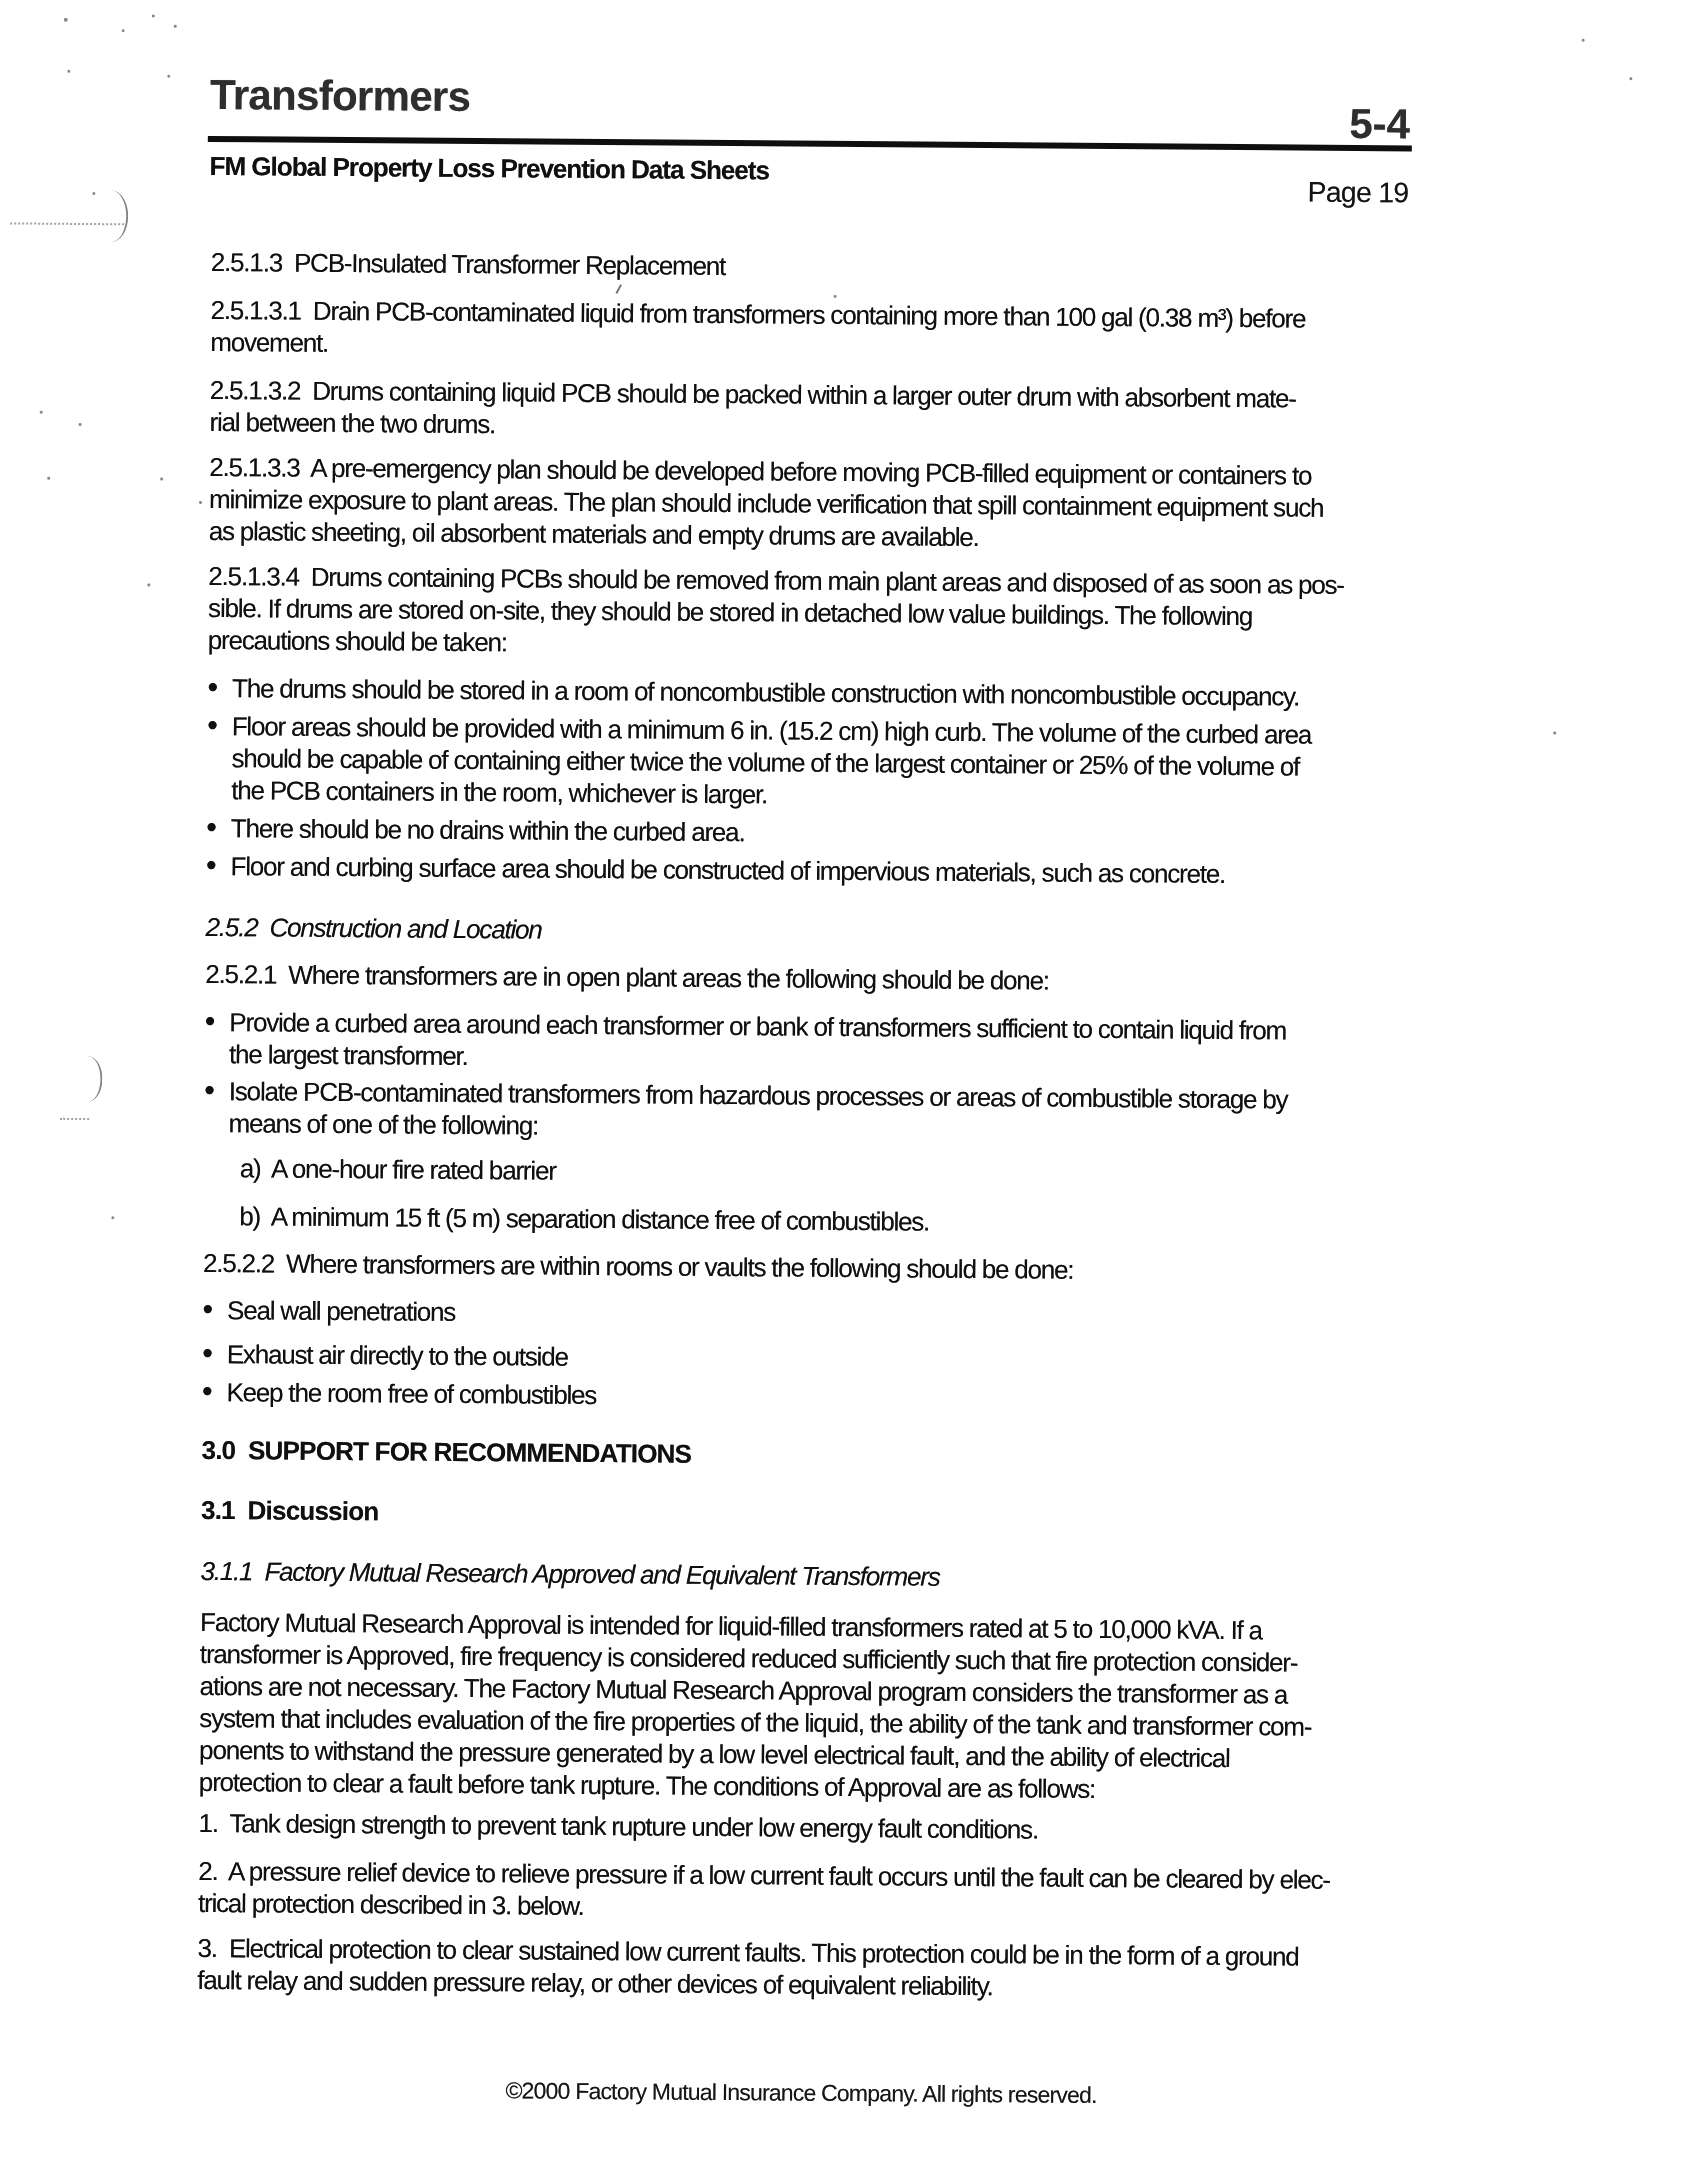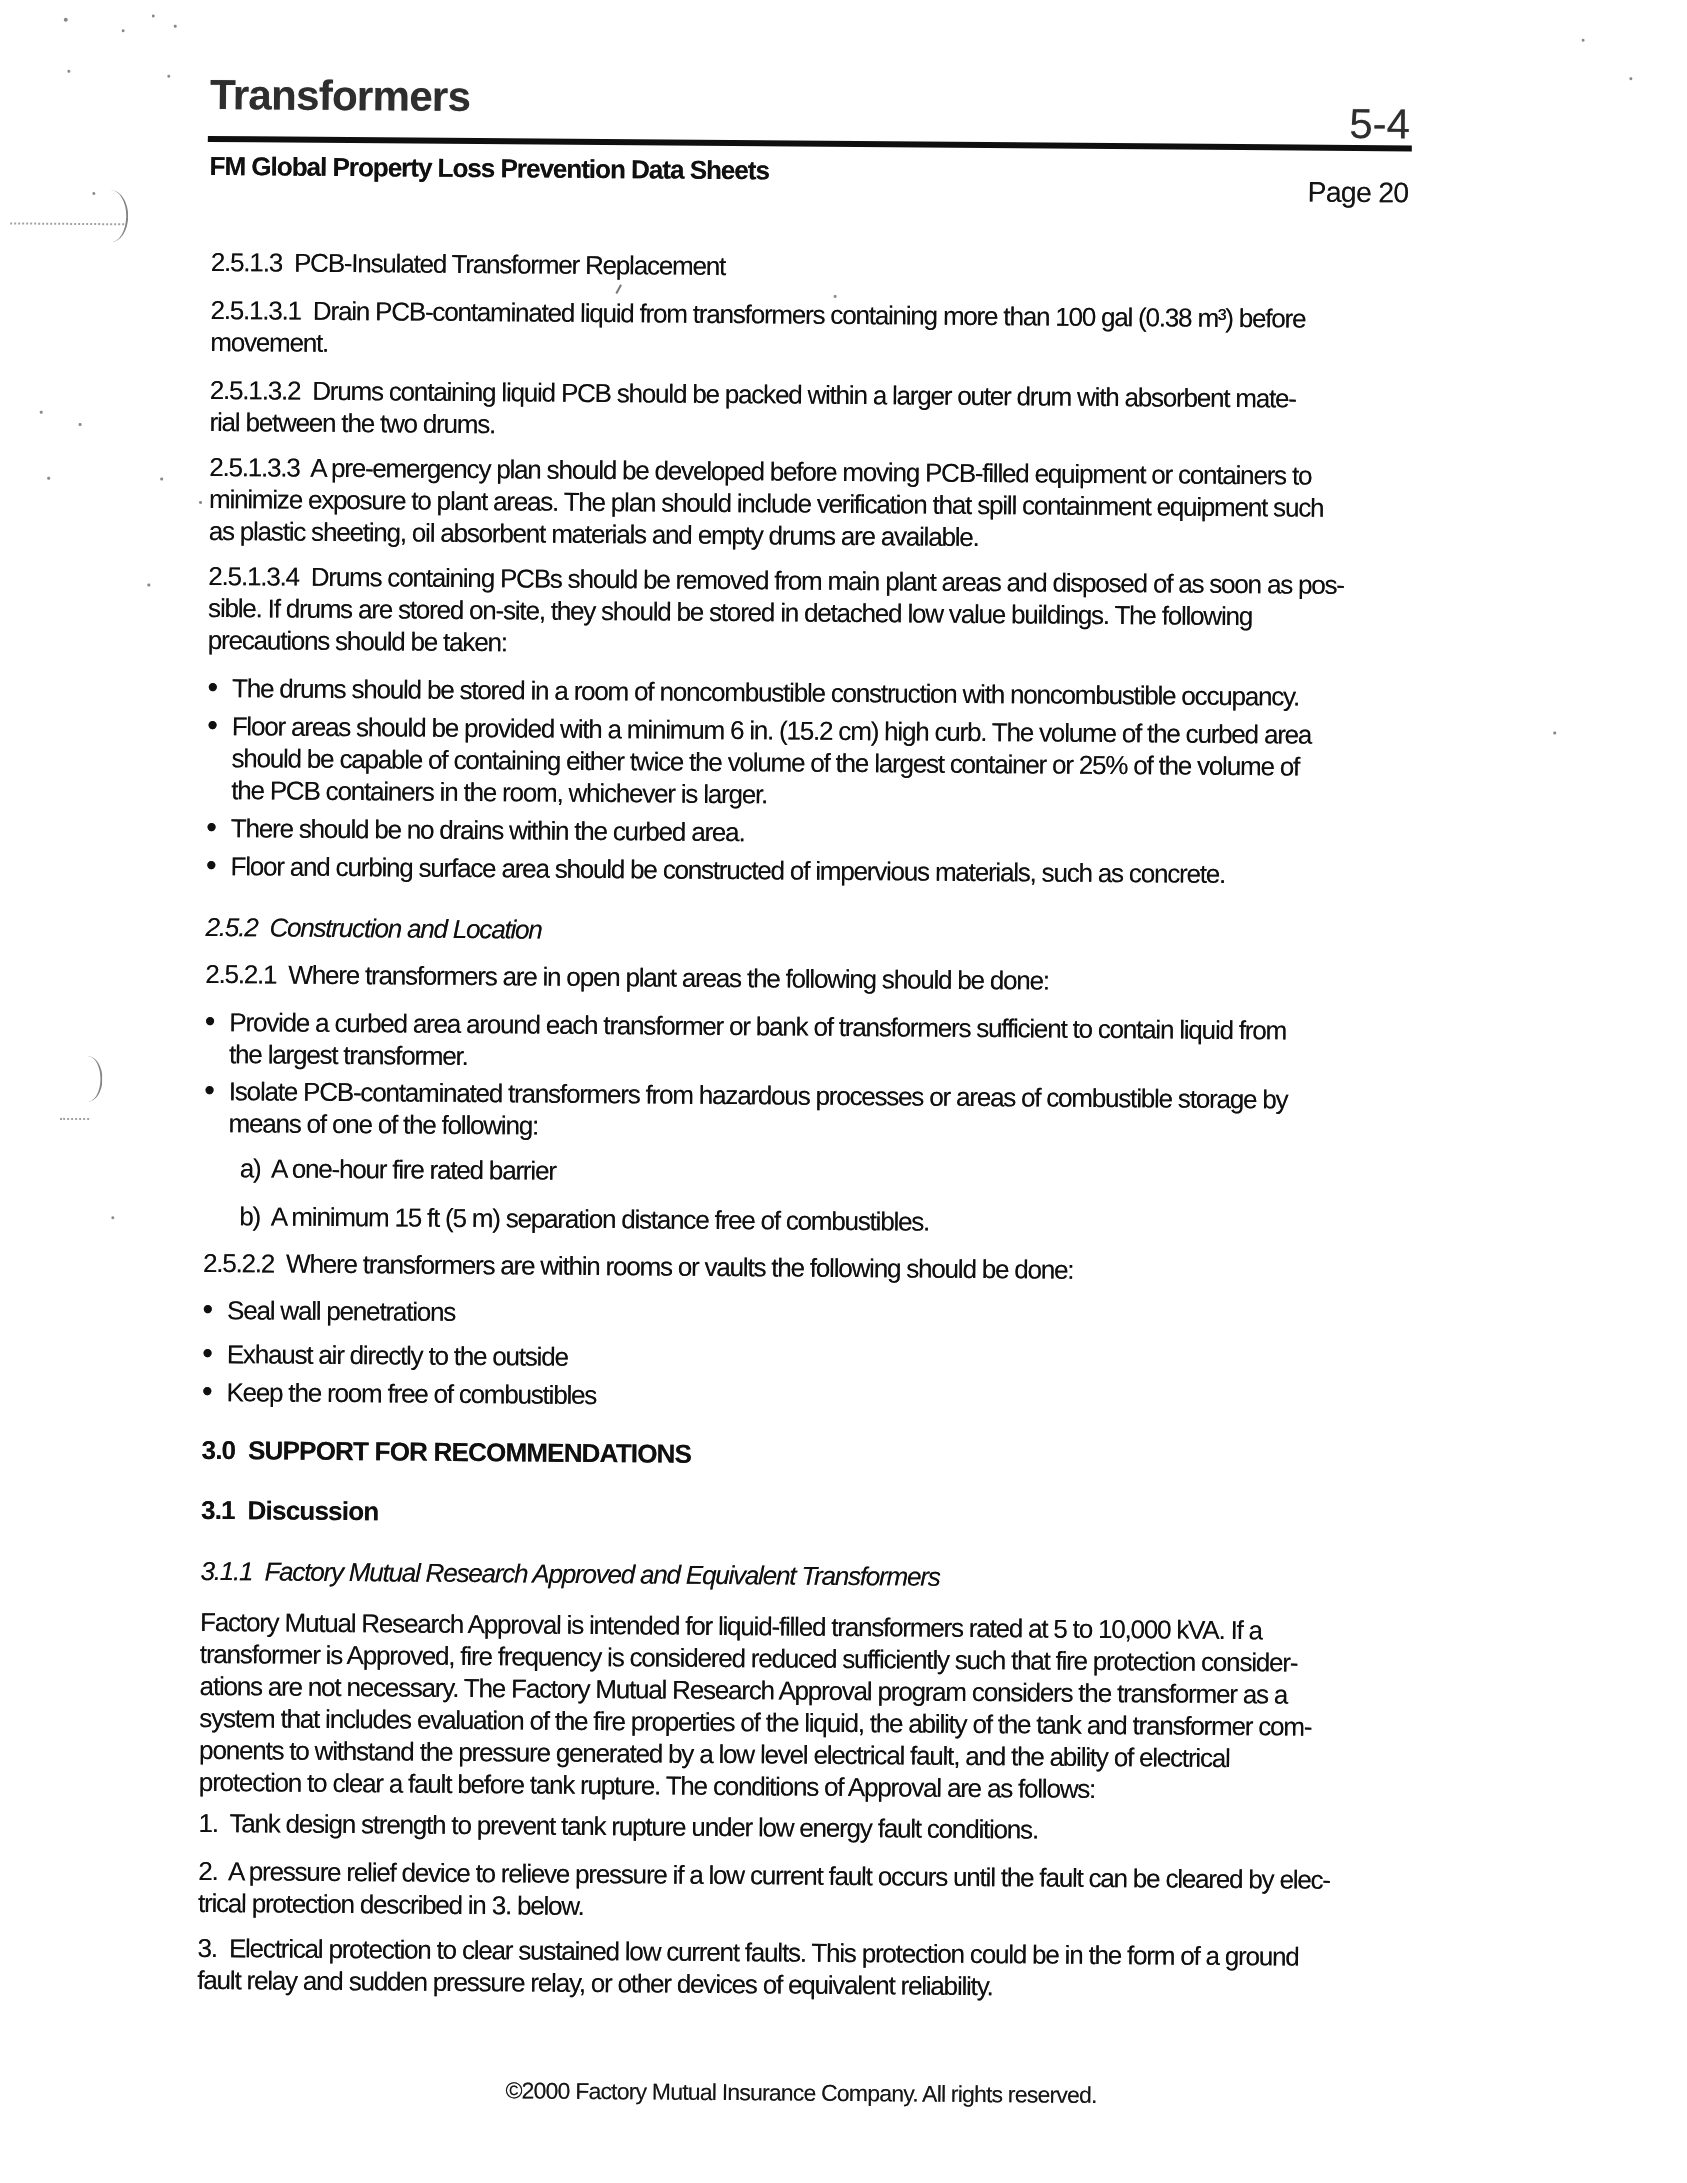--- a/index.html
+++ b/index.html
@@ -9,21 +9,21 @@
   }
   .sheet{position:absolute;inset:0;transform:rotate(.45deg);transform-origin:212px 119px;}
   
   .hdr-title{
     position:absolute;left:210px;top:73px;
     font-size:42px;font-weight:700;line-height:1.05;letter-spacing:-0.7px;
     color:#2e2e2e;text-shadow:0 0 0.7px rgba(0,0,0,.45);
   }
   .hdr-num{
     position:absolute;right:277px;top:91px;
-    font-size:42px;font-weight:400;letter-spacing:0px;
+    font-size:42px;font-weight:700;letter-spacing:0px;
     color:#2e2e2e;text-shadow:0 0 0.7px rgba(0,0,0,.45);text-align:right;
   }
   .rule{position:absolute;left:208px;top:136px;width:1204px;height:6px;background:#0f0f0f;}
   .hdr-sub{
     position:absolute;left:210px;top:151px;
     font-size:26px;font-weight:700;letter-spacing:-1px;color:#101010;
     text-shadow:0 0 0.3px rgba(0,0,0,.6);
   }
   .hdr-page{
     position:absolute;right:278px;top:167px;
@@ -63,21 +63,21 @@
 </head>
 <body>
 
 <div class="page">
   <div class="sheet">
 
     <div class="hdr-title">Transformers</div>
     <div class="hdr-num">5-4</div>
     <div class="rule"></div>
     <div class="hdr-sub">FM Global Property Loss Prevention Data Sheets</div>
-    <div class="hdr-page">Page 20</div>
+    <div class="hdr-page">Page 19</div>
 
     <div class="bodycol">
 
       <div class="blk mt0">2.5.1.3  PCB-Insulated Transformer Replacement</div>
       <div class="blk mt24">2.5.1.3.1  Drain PCB-contaminated liquid from transformers containing more than 100 gal (0.38 m³) before
 movement.</div>
       <div class="blk mt24">2.5.1.3.2  Drums containing liquid PCB should be packed within a larger outer drum with absorbent mate-
 rial between the two drums.</div>
       <div class="blk mt20">2.5.1.3.3  A pre-emergency plan should be developed before moving PCB-filled equipment or containers to
 minimize exposure to plant areas. The plan should include verification that spill containment equipment such

